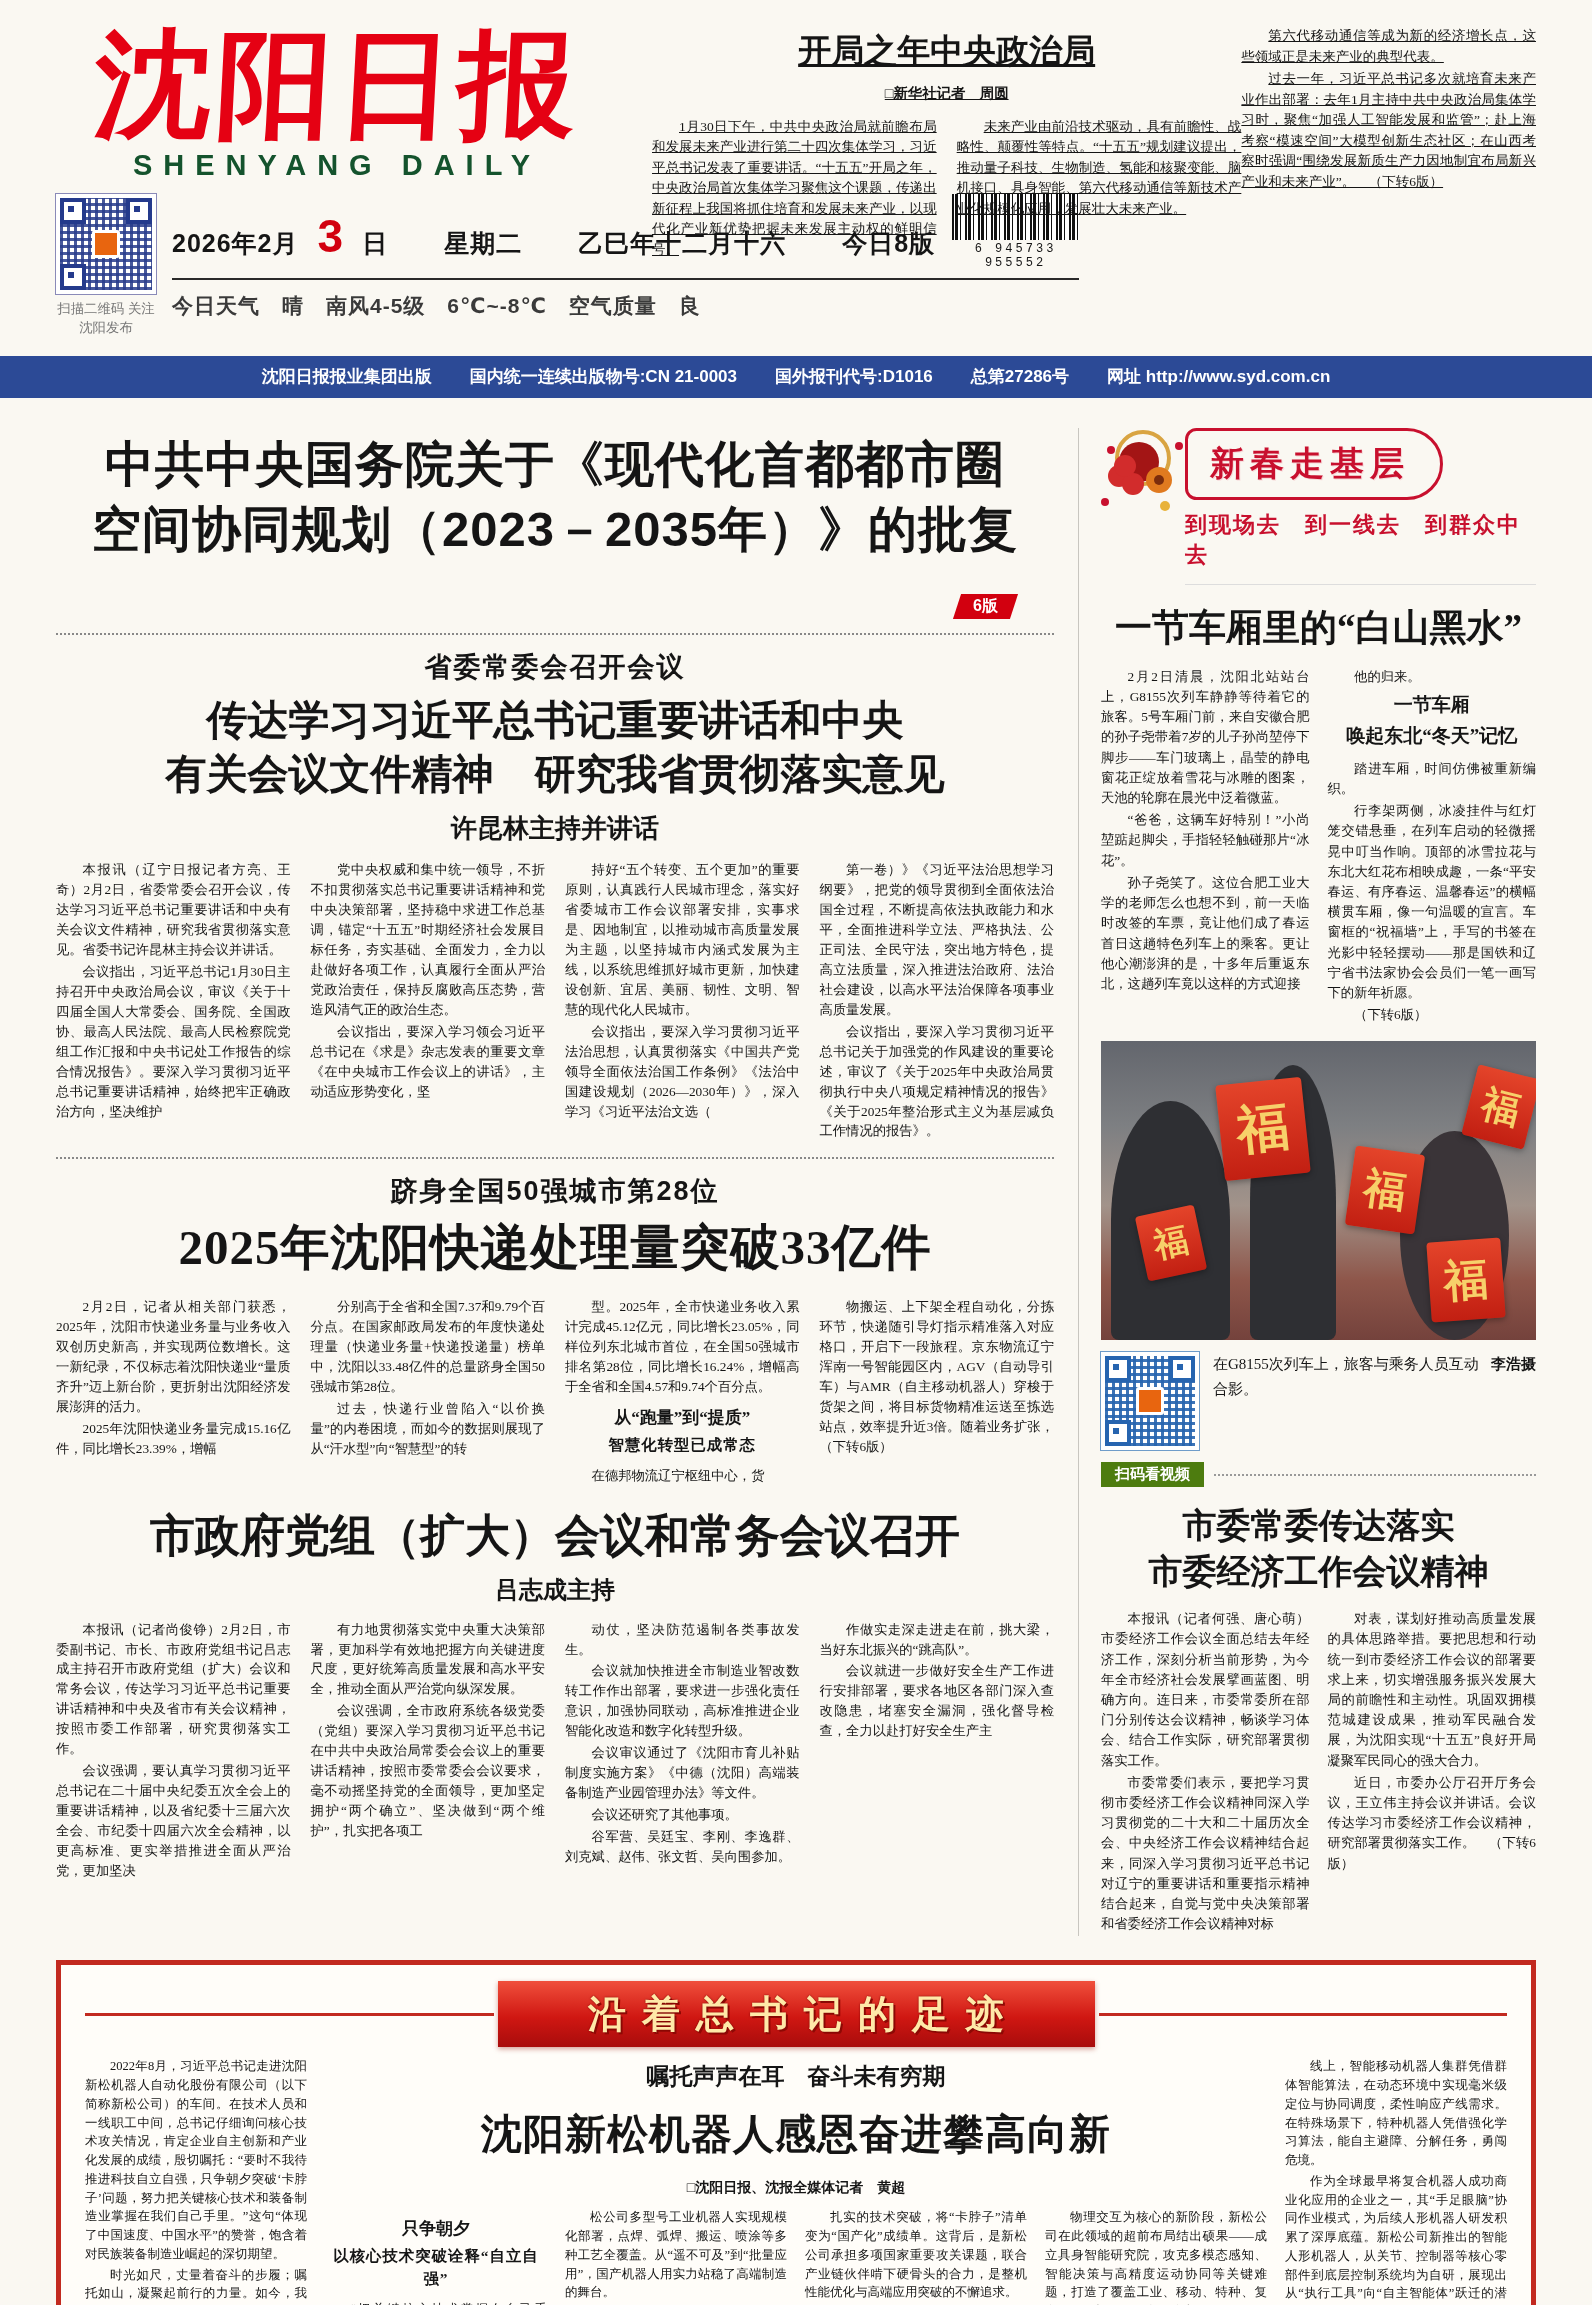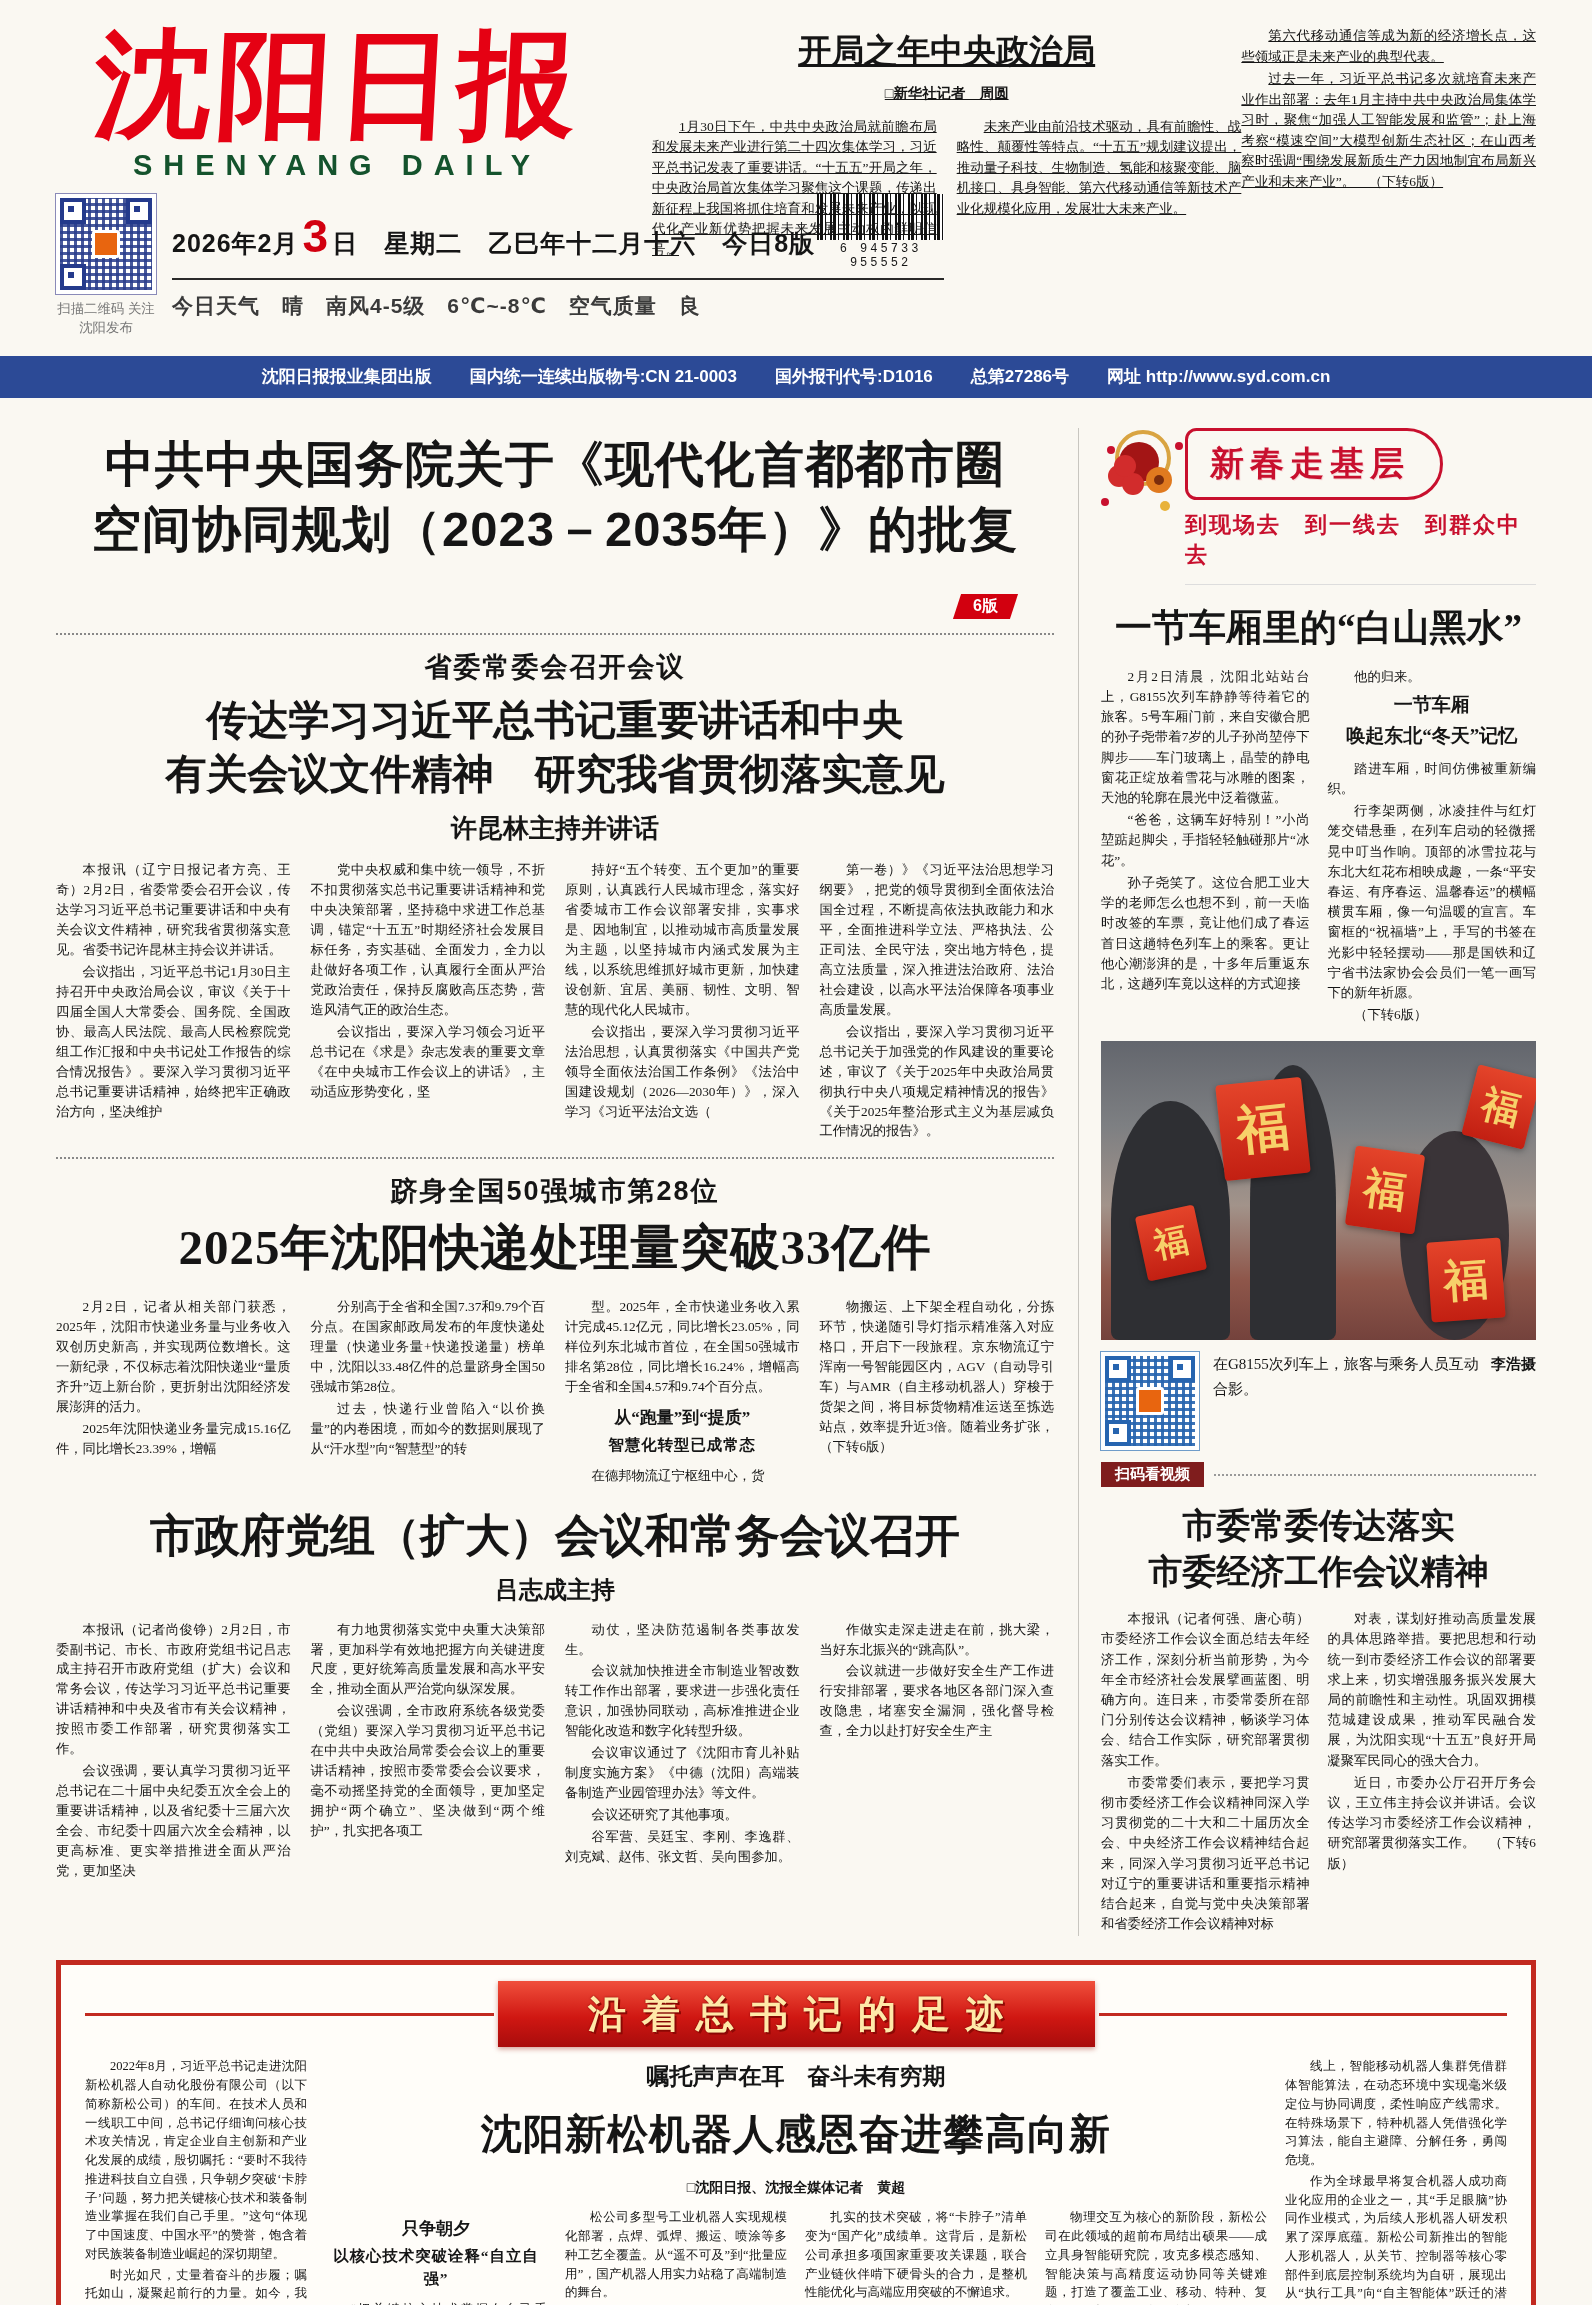--- a/index.html
+++ b/index.html
@@ -25,21 +25,21 @@
   .qr.blue .fp{border-color:#2664af;}
   .qr .fp::after{content:'';position:absolute;left:4px;top:4px;width:6px;height:6px;background:#243a8c;}
   .qr.blue .fp::after{background:#2664af;}
   .fp.tl{left:0;top:0;} .fp.tr{right:0;top:0;} .fp.bl{left:0;bottom:0;}
   .qr .logo{position:absolute;left:50%;top:50%;width:22px;height:22px;transform:translate(-50%,-50%);
             background:#e8650f;border:3px solid #fff;border-radius:3px;}
   .qr-block{width:103px;text-align:center;}
   .qr-block .qr{width:92px;height:92px;margin:0 auto;}
   .qr-cap{font-size:13.4px;color:#777;margin-top:6px;line-height:1.4;text-indent:0;}
   .date-block{flex:1;}
-  .date-row{display:flex;align-items:baseline;gap:2px;}
+  .date-row{display:flex;align-items:baseline;gap:17px;}
   .date-main{font-size:25px;font-weight:800;letter-spacing:1px;white-space:nowrap;}
   .date-day{font-size:46px;font-weight:900;color:#d2000f;line-height:.8;padding:0 2px;}
   .date-gap{width:22px;}
   .barcode-block{margin-left:auto;text-align:center;width:127px;}
   .barcode{height:46px;background:repeating-linear-gradient(90deg,#111 0 2px,#fff 2px 3px,#111 3px 6px,#fff 6px 8px,#111 8px 9px,#fff 9px 13px);}
   .barcode-num{font-size:12px;letter-spacing:3px;margin-top:2px;font-family:Liberation Mono, monospace;}
   .date-rule{border-bottom:2px solid #2a2a2a;margin:8px 0 12px 0;}
   .weather{font-size:21px;font-weight:800;color:#3a3a3a;letter-spacing:1px;}
   
   .lead{flex:1;display:grid;grid-template-columns:2fr 1fr;font-size:13.5px;line-height:1.52;text-align:justify;text-decoration:underline;}
@@ -84,21 +84,21 @@
   .photo{margin-top:14px;height:299px;position:relative;overflow:hidden;
          background:linear-gradient(180deg,#63666d 0%,#7d7f82 28%,#a2938a 55%,#8e564a 80%,#74423c 100%);}
   .photo .person{position:absolute;background:#2e2f33;border-radius:50% 50% 8px 8px;}
   .fu{position:absolute;background:linear-gradient(180deg,#e4442a,#c21f12);color:#f7d06a;display:flex;
       align-items:center;justify-content:center;font-weight:900;border-radius:4px;box-shadow:0 2px 6px rgba(0,0,0,.35);}
   .caption-row{display:flex;gap:14px;margin-top:12px;align-items:flex-start;}
   .caption-row .qr{width:90px;height:90px;flex:none;}
   .caption{flex:1;font-size:15px;line-height:1.65;}
   .credit{float:right;font-weight:800;font-family:"Liberation Sans","DejaVu Sans",sans-serif;}
   .video-row{display:flex;align-items:center;gap:10px;margin:12px 0 16px 0;}
-  .video-tag{background:#7f1d1d;color:#fff;font-size:15px;font-weight:700;padding:3px 14px;white-space:nowrap;}
+  .video-tag{background:#4d7c0f;color:#fff;font-size:15px;font-weight:700;padding:3px 14px;white-space:nowrap;}
   .video-dots{flex:1;border-top:2px dotted #999;}
   .committee-h{font-size:34px;font-weight:900;text-align:center;line-height:1.35;margin:6px 0 14px 0;}
   
   .bottombox{margin:24px 56px 26px 56px;border:5px solid #c22a20;background:#fffdf9;padding:0 24px 18px 24px;}
   .footsteps-row{display:flex;align-items:center;margin:16px 0 10px 0;}
   .footsteps-row::before,.footsteps-row::after{content:'';flex:1;height:3px;background:#c22a20;}
   .footsteps{width:597px;height:66px;margin:0 4px;background:linear-gradient(180deg,#f0503c 0%,#d01712 55%,#a80c0c 100%);
              display:flex;align-items:center;justify-content:center;box-shadow:0 2px 5px rgba(150,20,10,.4);}
   .footsteps span{color:#ffe9a8;font-size:38px;font-weight:900;letter-spacing:16px;text-indent:16px;
                   text-shadow:0 0 2px #7a0303,2px 2px 0 #8f0a05;}

